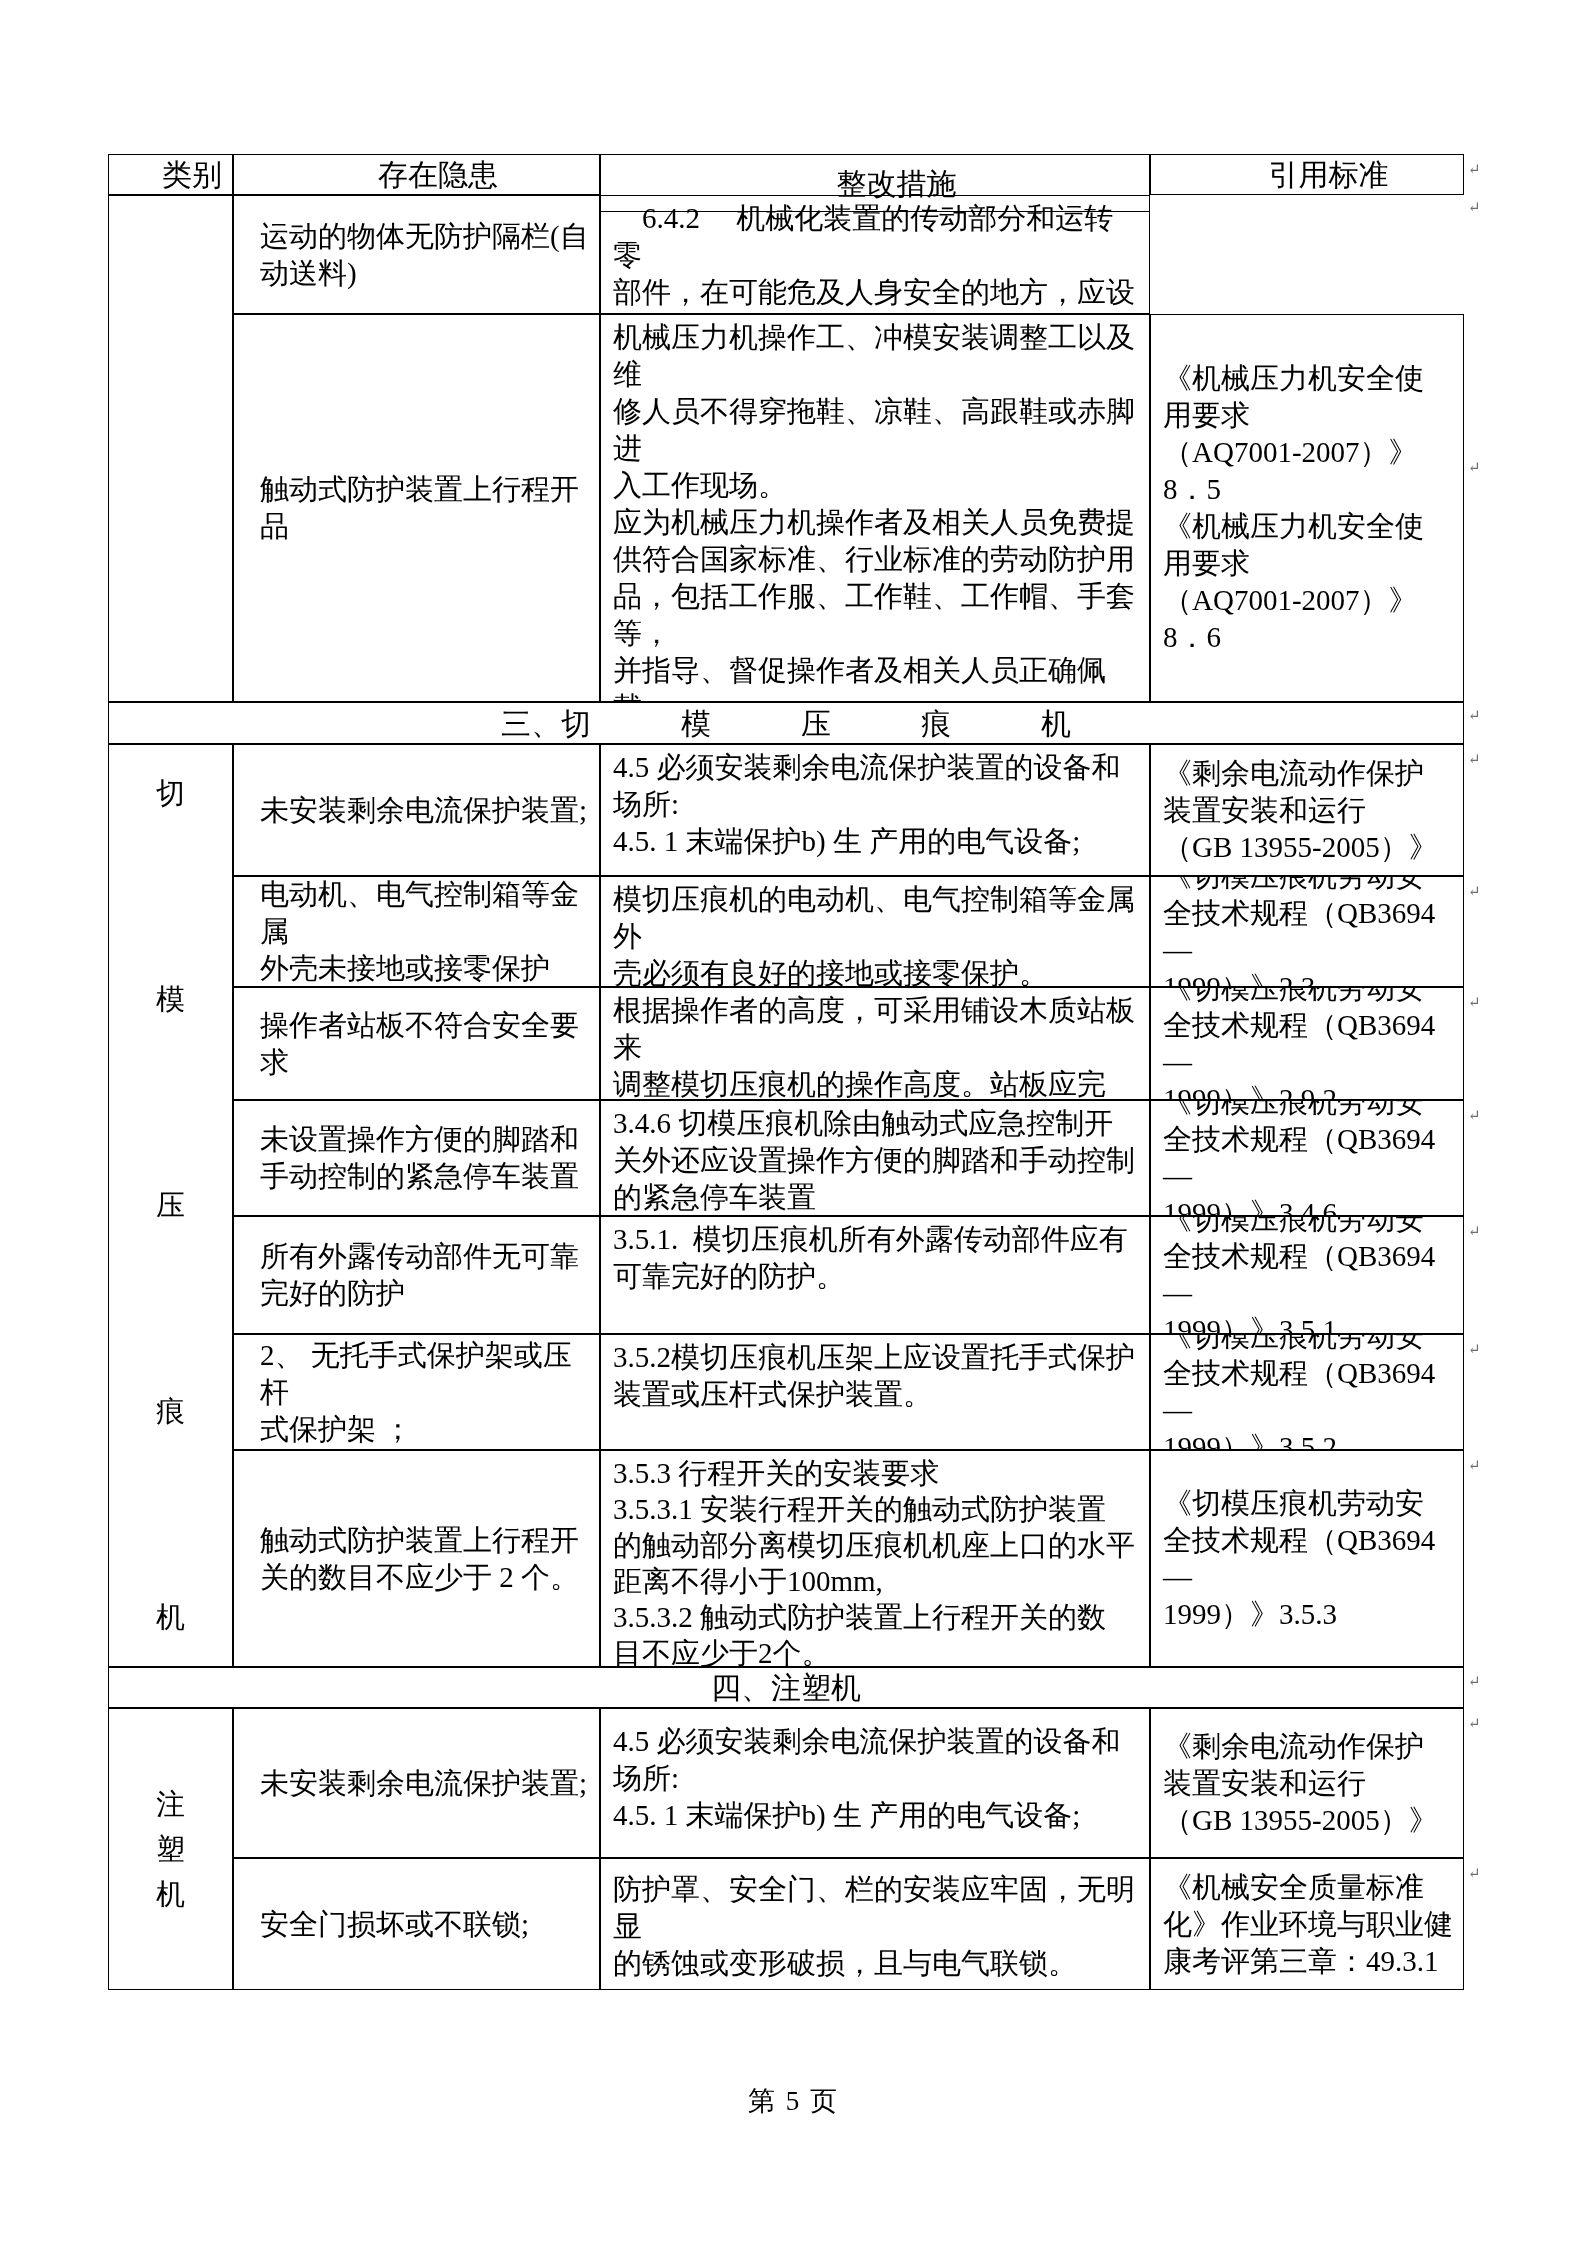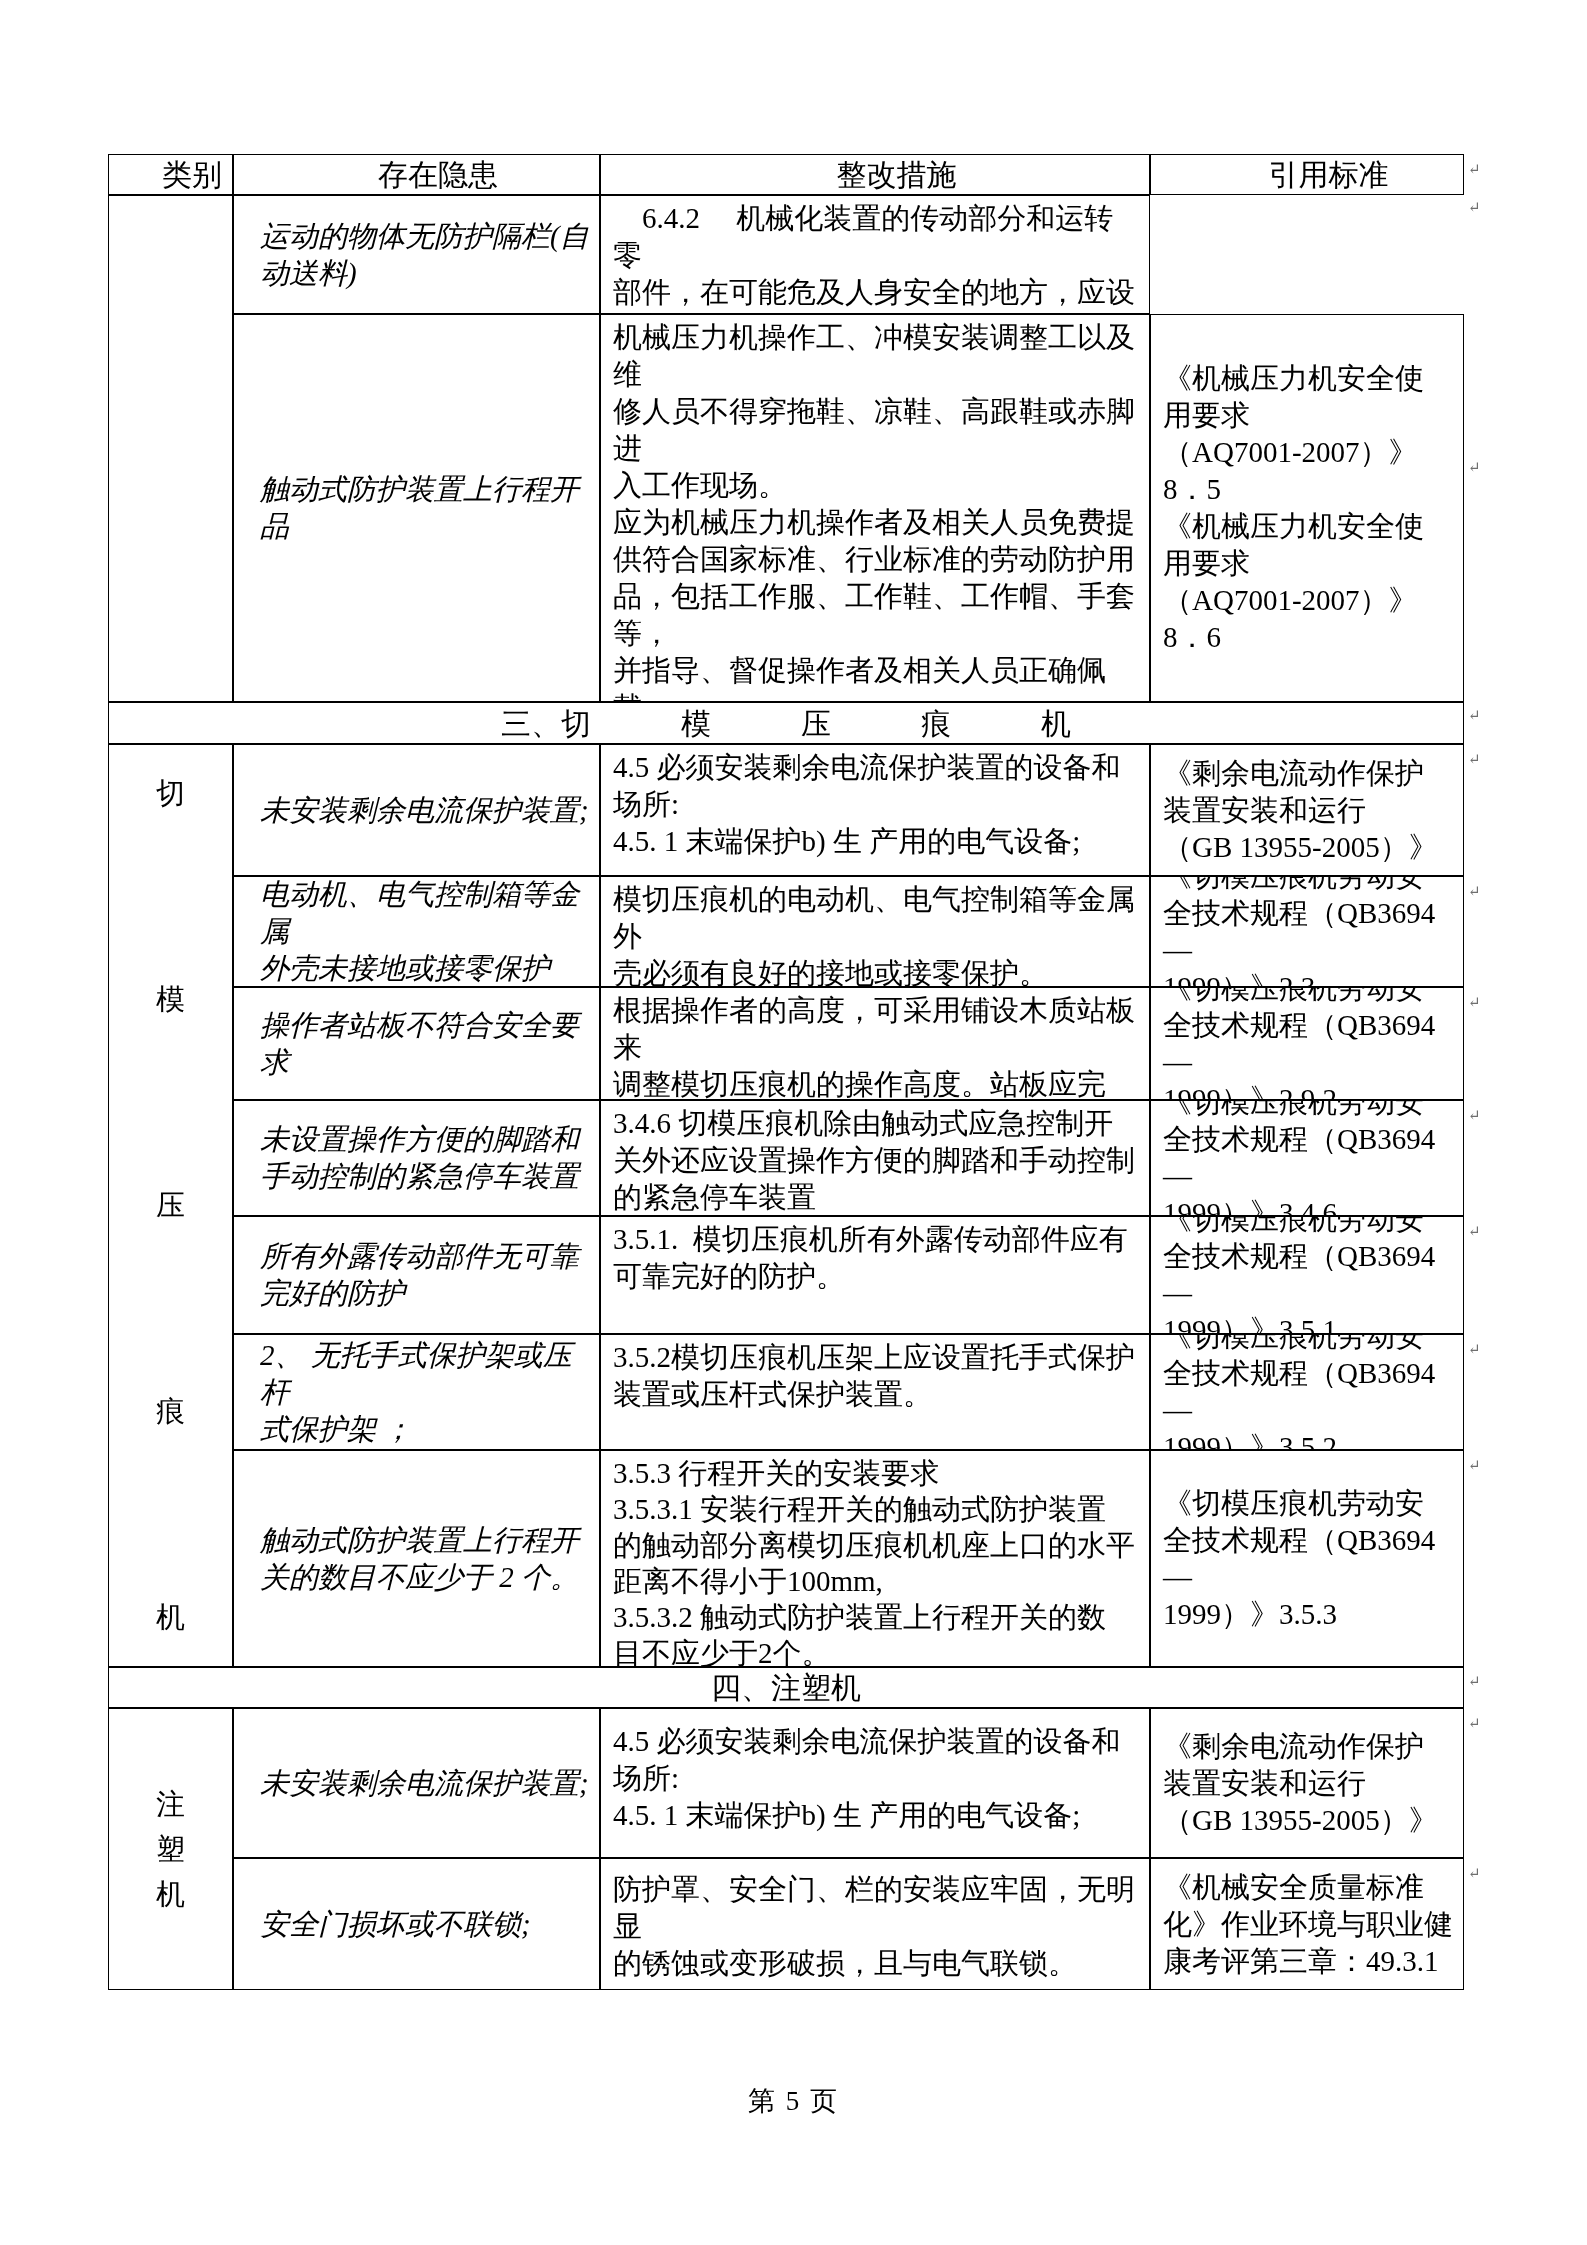--- a/index.html
+++ b/index.html
@@ -22,21 +22,21 @@
     border:1px solid #000;
     font-size:29px;
     line-height:37px;
     overflow:hidden;
   }
   .txt{white-space:pre-wrap;}
   
   .vc{display:flex;align-items:center;}
   
   .cc{display:flex;align-items:center;justify-content:center;text-align:center;}
-  .hazard{padding-left:26px;font-style:italic;}
+  .hazard{padding-left:26px;}
   .measure{padding:4px 8px 0 12px;}
   .standard{padding-left:12px;padding-right:4px;}
   .lh103{line-height:103px;}
   .lh45{line-height:45px;}
   .hdr{font-size:30px;padding-left:43px;}
   .secrow{font-size:30px;}
   .footer{
     position:absolute;
     left:0;width:1587px;top:2083px;
     text-align:center;
@@ -57,21 +57,21 @@
 <div class="page">
 
   <div class="tbl">
 
     <div class="cell cc hdr" style="left:0;top:0;width:125px;height:41px">
       <div class="txt">类别</div>
     </div>
     <div class="cell cc hdr" style="left:125px;top:0;width:367px;height:41px">
       <div class="txt">存在隐患</div>
     </div>
-    <div class="cell cc hdr" style="left:492px;top:0;width:550px;height:41px">
+    <div class="cell cc hdr" style="left:492px;top:0;width:550px;height:58px">
       <div class="txt">整改措施</div>
     </div>
     <div class="cell cc hdr" style="left:1042px;top:0;width:314px;height:41px">
       <div class="txt">引用标准</div>
     </div>
 
     <div class="cell" style="left:0;top:41px;width:125px;height:507px"></div>
 
     <div class="cell vc hazard" style="left:125px;top:41px;width:367px;height:119px">
       <div class="txt">运动的物体无防护隔栏(自

